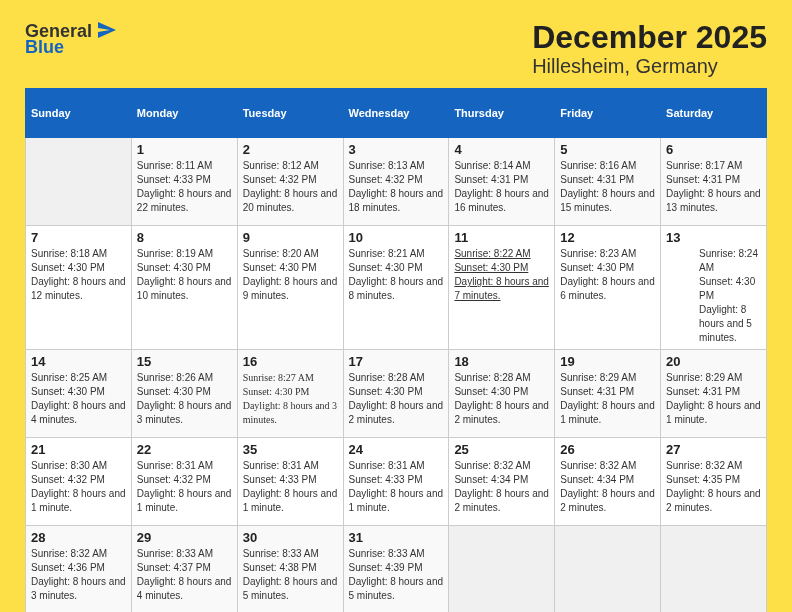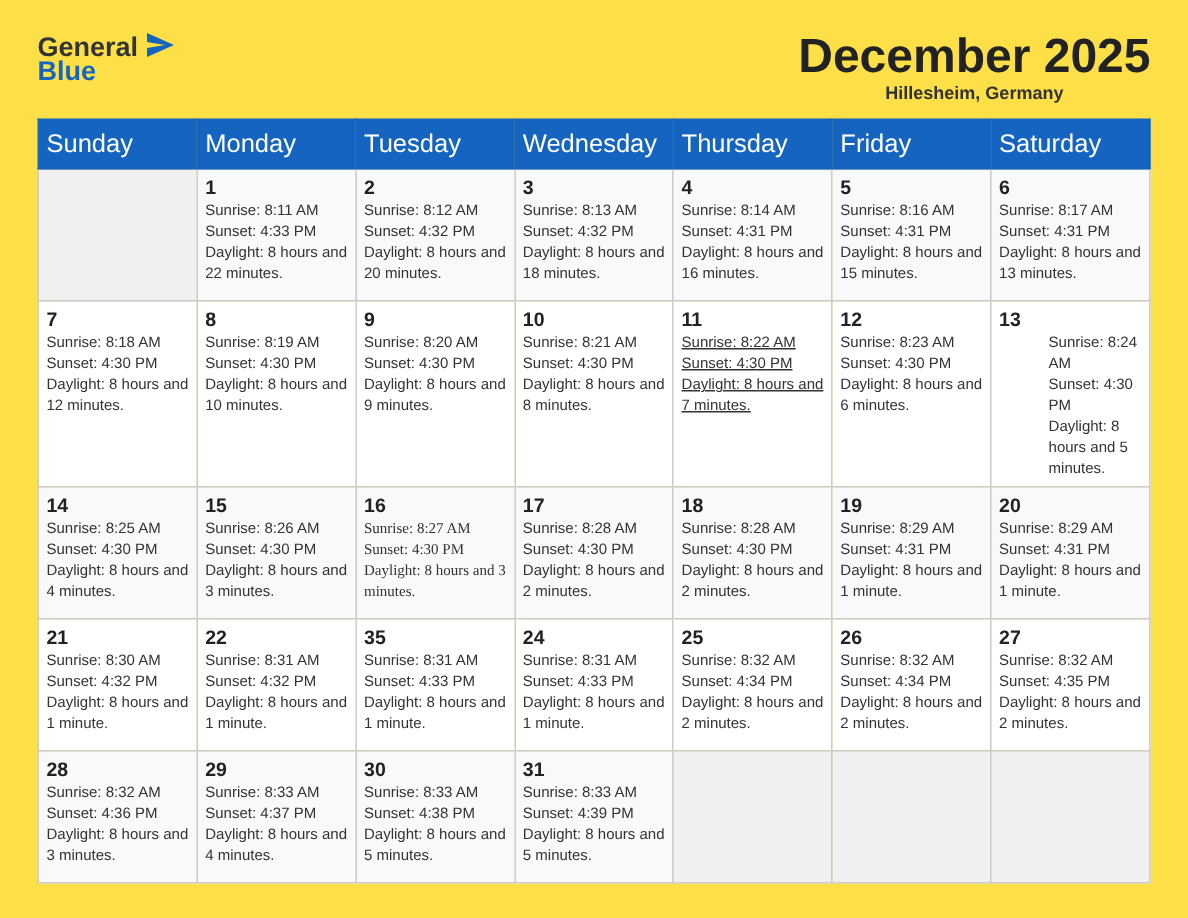--- a/index.html
+++ b/index.html
@@ -38,46 +38,46 @@
       font-weight: bold;
       color: #1565c0;
       line-height: 1;
     }
     .logo-icon {
       width: 22px;
       height: 22px;
       margin-left: 2px;
     }
     .title-block {
-      text-align: center;
+      text-align: left;
       margin-left: 19px;
     }
     .title-block h1 {
       font-size: 32px;
       font-weight: bold;
       color: #222;
       line-height: 1.1;
     }
     .title-block h2 {
-      font-size: 12px;
-      font-weight: bold;
+      font-size: 20px;
+      font-weight: normal;
       color: #333;
     }
     .calendar {
       width: 100%;
       border-collapse: collapse;
       font-size: 11px;
     }
     .calendar thead tr th {
       background: #1565c0;
       color: #fff;
-      padding: 6px 5px;
+      padding: 18px 5px;
       text-align: left;
-      font-size: 17px;
-      font-weight: normal;
+      font-size: 11px;
+      font-weight: bold;
       border: 1px solid #1565c0;
     }
     .calendar tbody tr td {
       border: 1px solid #ccc;
       vertical-align: top;
       padding: 4px 5px;
       width: calc(100% / 7);
       min-height: 80px;
       height: 88px;
       background: #fff;

